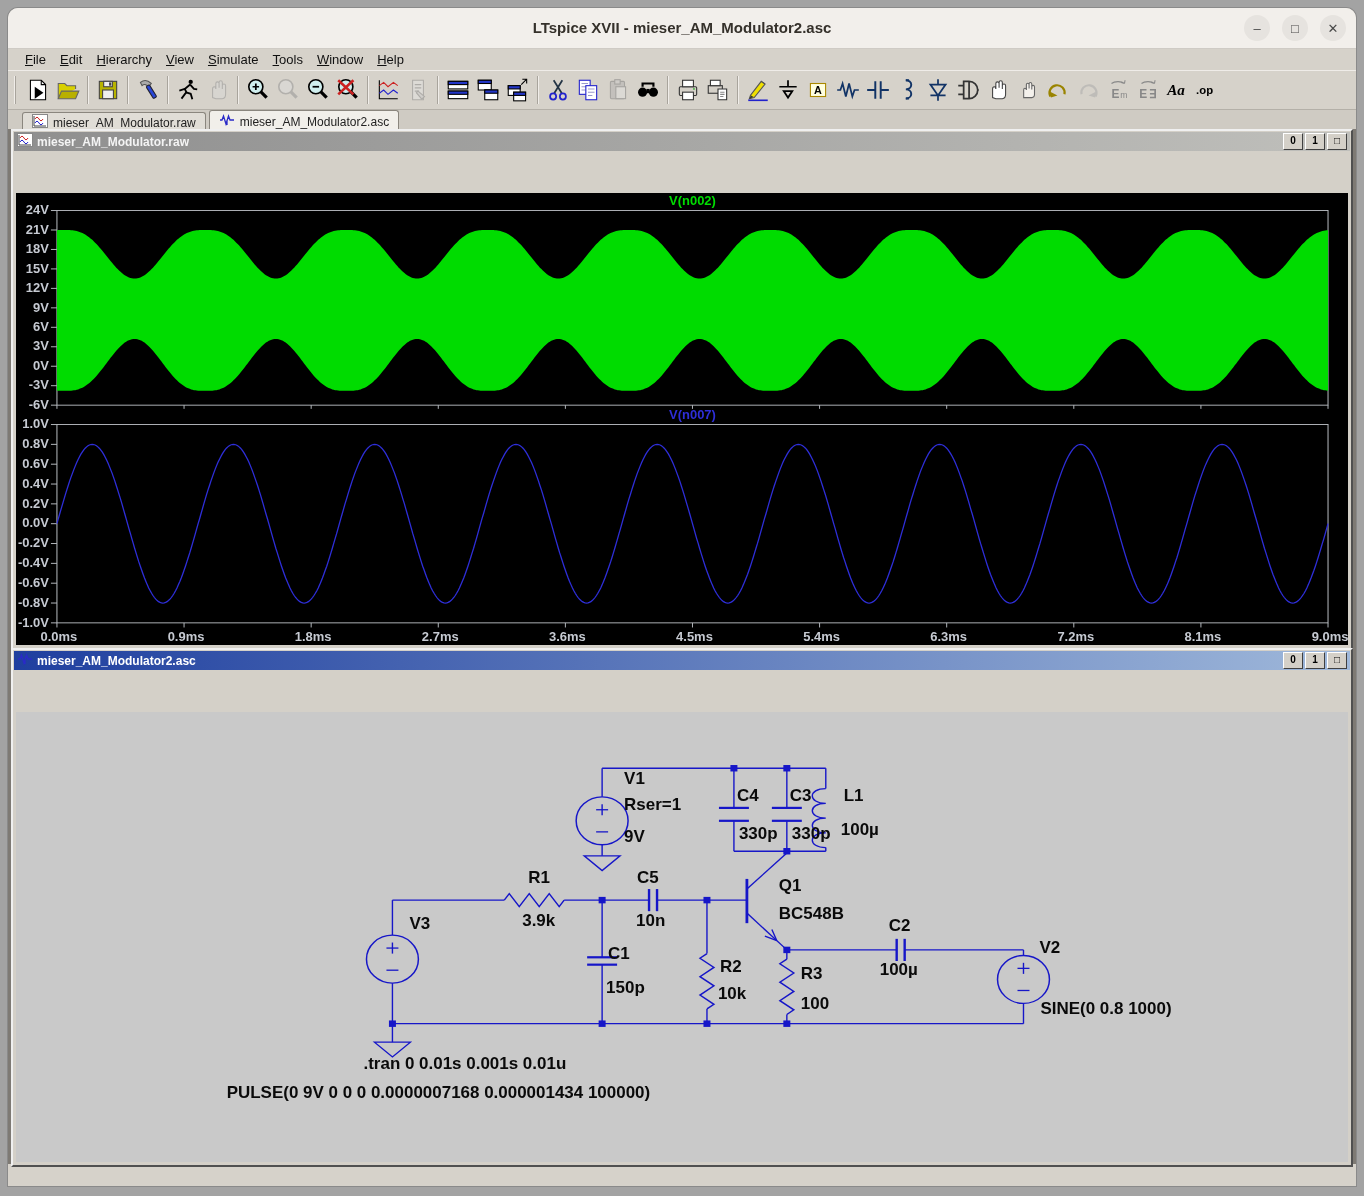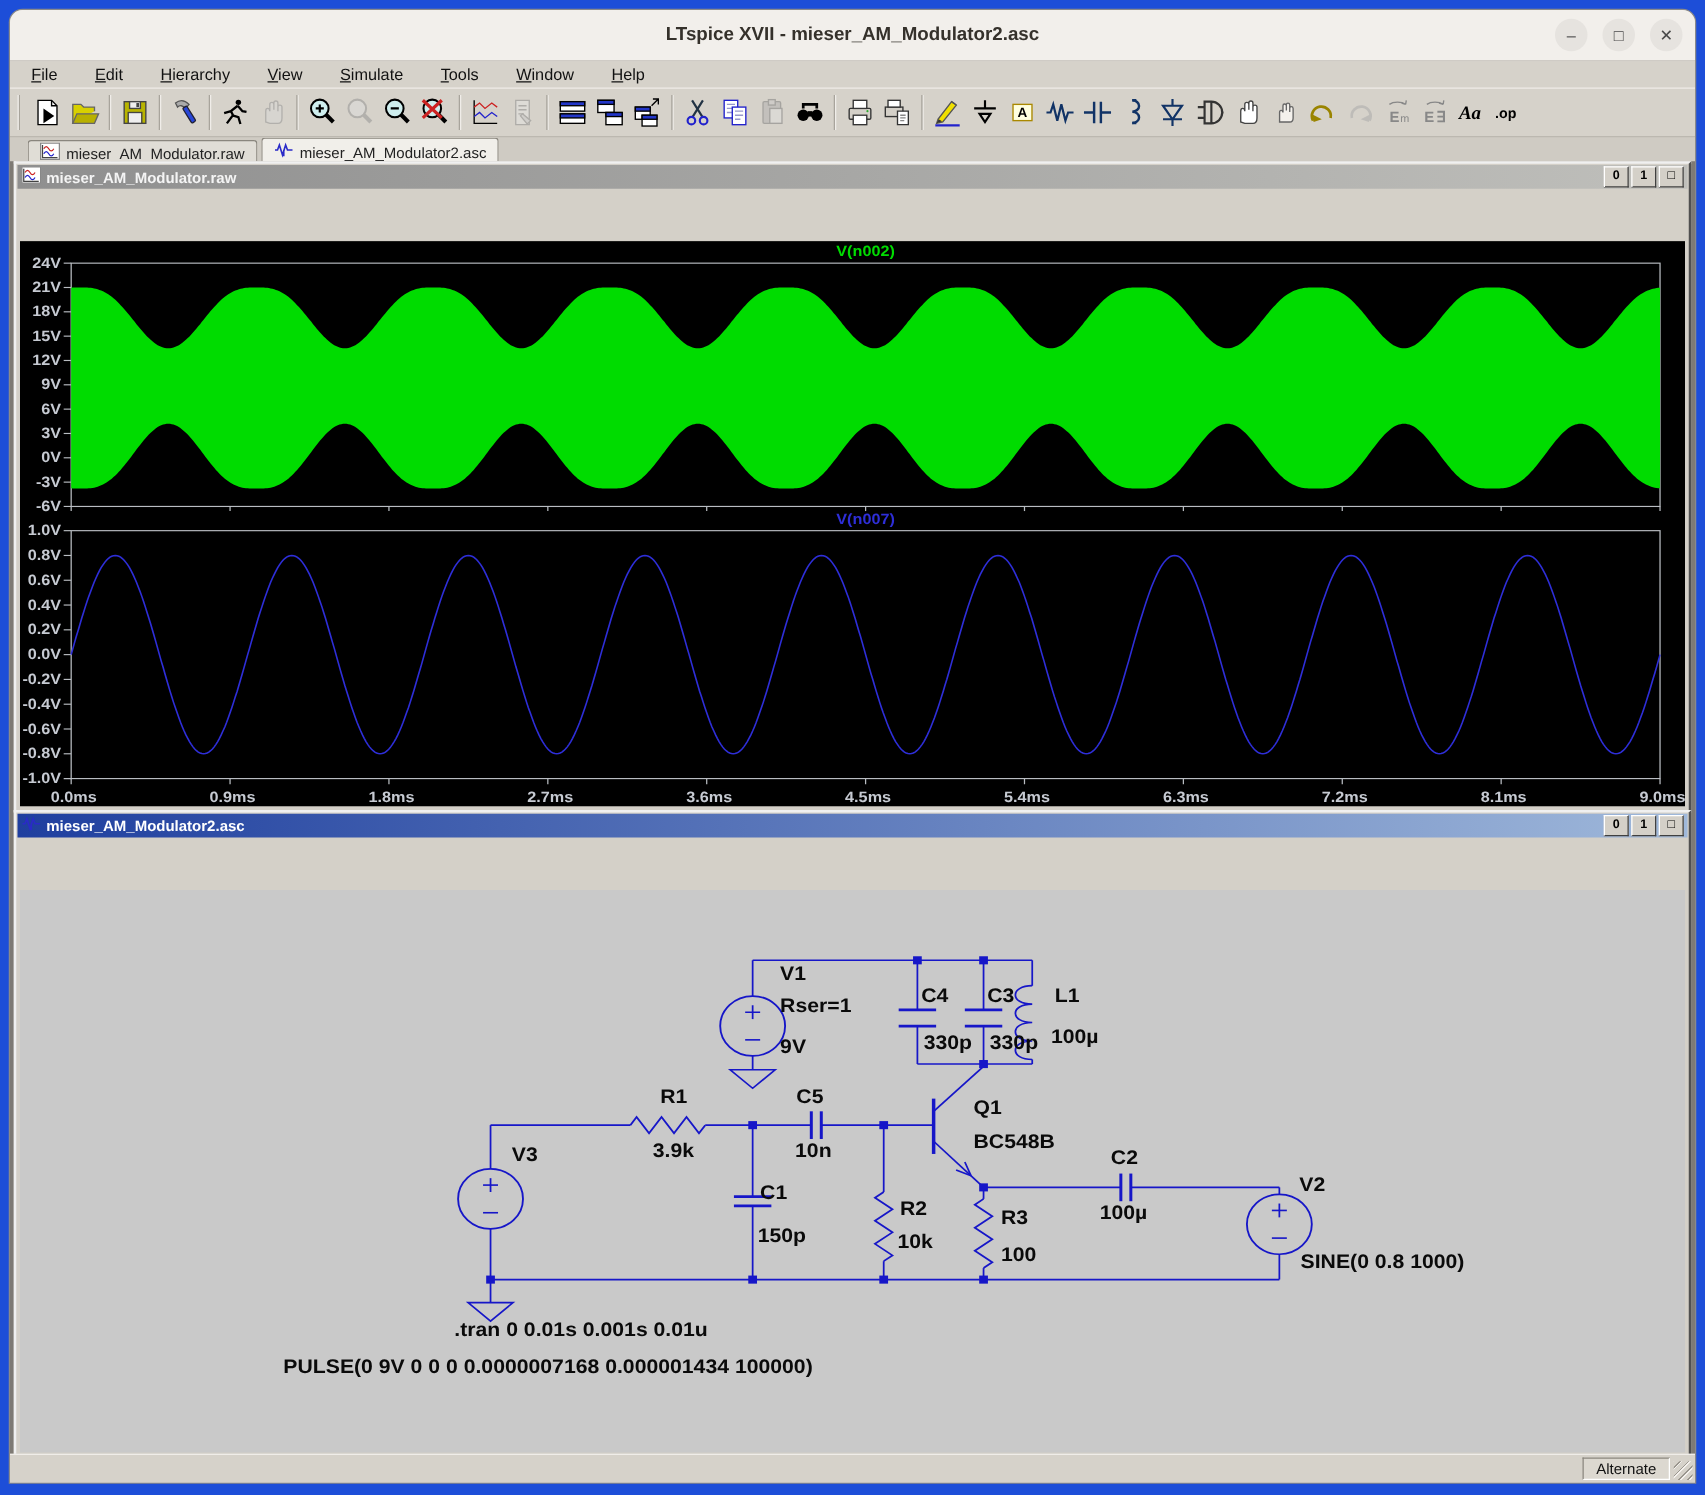--- a/index.html
+++ b/index.html
@@ -1,27 +1,27 @@
 <!DOCTYPE html>
 <html><head>
 <meta charset="utf-8">
 <style>
   html,body{margin:0;padding:0;background:#000;font-family:"Liberation Sans",sans-serif;}
-  #stage{position:relative;width:1364px;height:1196px;background:#1d4ed8;overflow:hidden;}
+  #stage{position:relative;width:1364px;height:1196px;background:#a3a3a3;overflow:hidden;}
   #app{position:absolute;left:8px;top:8px;width:1348px;height:1178px;background:#d6d2ca;
        border-radius:10px 10px 0 0;box-shadow:0 0 0 1px #8a8a8a;}
   
   #titlebar{height:40px;background:#f2efeb;border-radius:10px 10px 0 0;border-bottom:1px solid #cfcbc5;position:relative;}
   #titlebar .title{position:absolute;left:0;right:0;top:0;height:40px;line-height:40px;text-align:center;
        font-weight:bold;font-size:15px;color:#35312b;}
   #titlebar .controls{position:absolute;right:10px;top:7px;display:flex;gap:12px;}
   .circlebtn{width:26px;height:26px;border-radius:50%;background:#e6e3df;color:#4a4a4a;
        display:flex;align-items:center;justify-content:center;font-size:13px;}
   
-  #menubar{height:21px;background:#d6d2ca;display:flex;align-items:center;padding-left:10px;font-size:13px;color:#111;gap:16px;}
+  #menubar{height:21px;background:#d6d2ca;display:flex;align-items:center;padding-left:10px;font-size:13px;color:#111;}
   .menu-item{padding:2px 7px;}
   
   #toolbar{height:38px;background:#d6d2ca;display:flex;align-items:center;padding-left:6px;
        border-top:1px solid #efece8;border-bottom:1px solid #b4b0a8;}
   .tb{width:30px;height:30px;display:flex;align-items:center;justify-content:center;}
   .tb svg{width:26px;height:26px;}
   .tb.disabled{opacity:.5;filter:grayscale(.9);}
   .sep{width:0;height:28px;border-left:1px solid #a8a49c;border-right:1px solid #f0ede9;margin:0 4px;}
   .handle{width:0;height:28px;border-left:1px solid #f0ede9;border-right:1px solid #a8a49c;margin-right:7px;}
   
@@ -577,19 +577,15 @@
               <text x="1026" y="328" font-size="17" font-weight="bold" fill="#0a0a0a">SINE(0 0.8 1000)</text>
               <text x="394" y="235" font-size="17" font-weight="bold" fill="#0a0a0a">V3</text>
               <text x="348" y="387" font-size="17" font-weight="bold" fill="#0a0a0a">.tran 0 0.01s 0.001s 0.01u</text>
               <text x="211" y="419" font-size="17" font-weight="bold" fill="#0a0a0a">PULSE(0 9V 0 0 0 0.0000007168 0.000001434 100000)</text>
             </svg>
         </div>
       </div>
 
     </div>
 
-    <div id="statusbar">
-      <span class="statuscell">Alternate</span>
-      <span class="grip"></span>
-    </div>
 
   </div>
 </div>
 
 </body></html>

